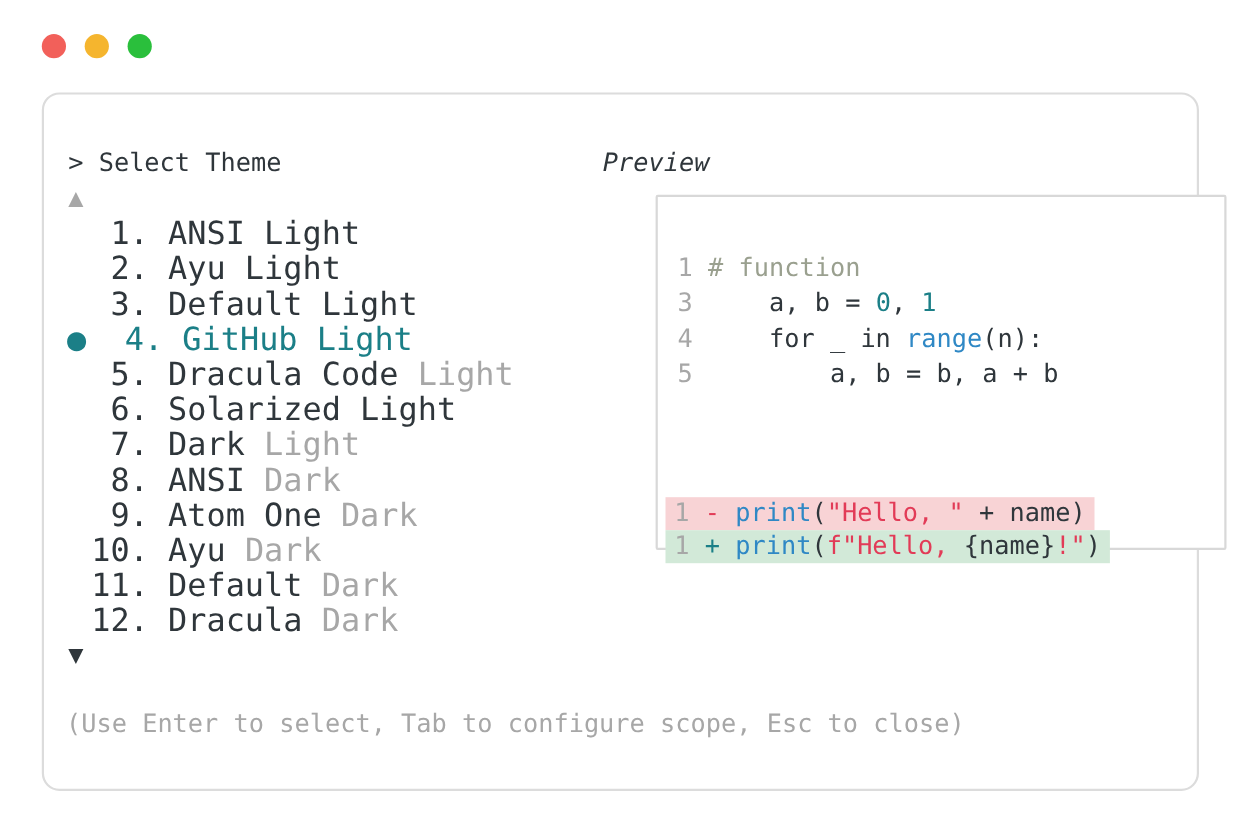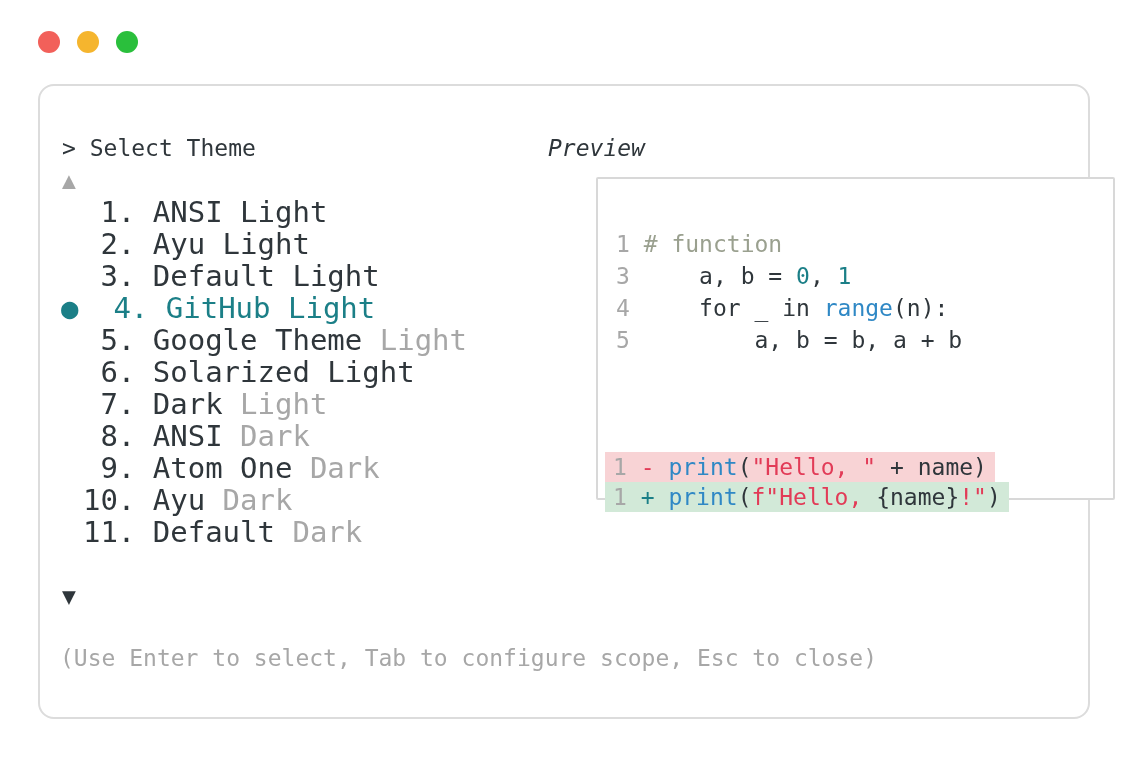--- a/index.html
+++ b/index.html
@@ -60,27 +60,28 @@
 
     <div class="mono-row preview-label">Preview</div>
 
     <div class="mono-row scroll-up">▲</div>
 
     <div class="theme-list" id="theme-list">
         <div class="theme-row"><span>   1. </span><span>ANSI Light</span></div>
         <div class="theme-row"><span>   2. </span><span>Ayu Light</span></div>
         <div class="theme-row"><span>   3. </span><span>Default Light</span></div>
         <div class="theme-row selected"><span>●  4. </span><span>GitHub Light</span></div>
-        <div class="theme-row"><span>   5. </span><span>Google Theme</span><span class="suffix"> Light</span></div>
+        <div class="theme-row"><span>   5. </span><span>Dracula Code</span><span class="suffix"> Light</span></div>
         <div class="theme-row"><span>   6. </span><span>Solarized Light</span></div>
         <div class="theme-row"><span>   7. </span><span>Dark</span><span class="suffix"> Light</span></div>
         <div class="theme-row"><span>   8. </span><span>ANSI</span><span class="suffix"> Dark</span></div>
         <div class="theme-row"><span>   9. </span><span>Atom One</span><span class="suffix"> Dark</span></div>
         <div class="theme-row"><span>  10. </span><span>Ayu</span><span class="suffix"> Dark</span></div>
         <div class="theme-row"><span>  11. </span><span>Default</span><span class="suffix"> Dark</span></div>
+        <div class="theme-row"><span>  12. </span><span>Dracula</span><span class="suffix"> Dark</span></div>
       </div>
 
     <div class="mono-row scroll-down">▼</div>
 
     <div class="mono-row footer">(Use Enter to select, Tab to configure scope, Esc to close)</div>
 
     <div class="preview-box">
       <div class="code-lines" id="code-lines">
           <div class="code-line"><span class="ln">1 </span><span class="s-comment"># function</span></div>
           <div class="code-line"><span class="ln">3 </span><span class="s-text">    a, b = </span><span class="s-num">0</span><span class="s-text">, </span><span class="s-num">1</span></div>

